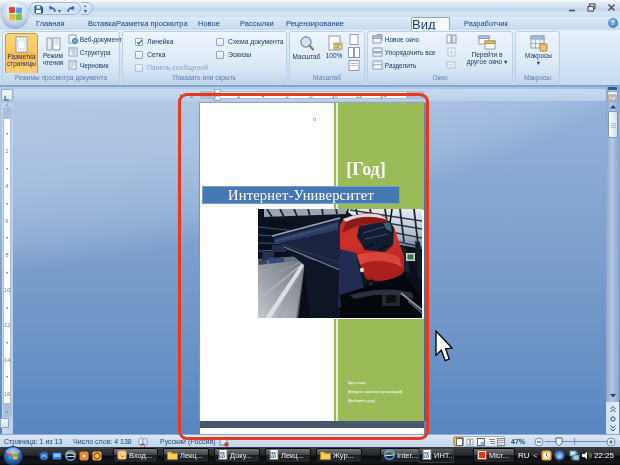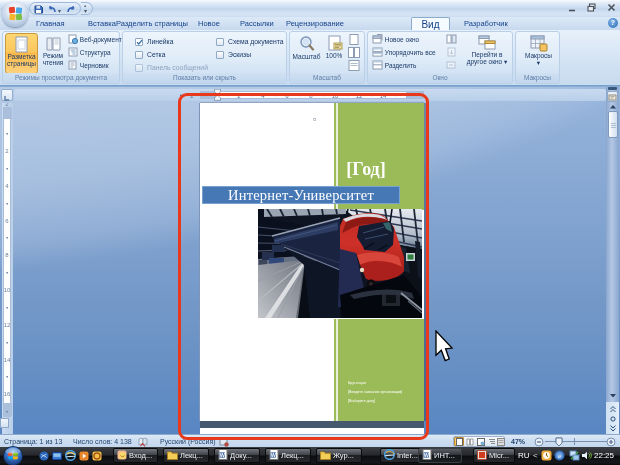--- a/index.html
+++ b/index.html
@@ -19,21 +19,21 @@
  background:radial-gradient(circle at 50% 30%,#fdfdfe,#c6d5ea 60%,#8fa9cc 100%);
  box-shadow:0 1px 2px rgba(40,60,90,.5);z-index:30}
 #orb-in{left:4px;top:3px;width:18px;height:18px;border-radius:50%;
  background:radial-gradient(circle at 50% 35%,#ffffff,#e8eef6 45%,#b9c9de);}
 
 #tabrow{left:0;top:17px;width:620px;height:13px;
  background:linear-gradient(#dde9f7,#c7d9ef)}
 .tab{position:absolute;top:1px;height:12px;line-height:12px;font-size:7.5px;color:#15428b;text-align:center;white-space:nowrap}
 #tab-vid{position:absolute;left:411px;top:0px;width:39px;height:14px;background:#f5fafe;
  border:1px solid #8caac9;border-bottom:none;border-radius:2px 2px 0 0;
- font-size:10px;color:#15428b;text-align:center;line-height:13px}
+ font-size:13px;color:#15428b;line-height:13px}
 #helpbtn{left:608px;top:18px;width:10px;height:10px;border-radius:50%;
  background:radial-gradient(circle at 40% 35%,#7fb2e8,#2a6cb5);color:#fff;font-size:7px;font-weight:bold;
  text-align:center;line-height:10px}
 
 #ribbon{left:0;top:30px;width:620px;height:56px;
  background:linear-gradient(#e7f0fa 0%,#d9e7f6 40%,#cfe0f2 70%,#c8dbef 100%);
  border-bottom:1px solid #77a1cd}
 .rgroup{position:absolute;top:1px;height:53px;border:1px solid #bad0e8;border-radius:3px;
  background:linear-gradient(#edf4fc 0%,#e0ecf8 50%,#d4e4f4 78%,#cbddf1 100%)}
 .rlabel{position:absolute;left:0;bottom:0;width:100%;height:10px;font-size:6.5px;color:#5e7ea7;
@@ -129,21 +129,21 @@
       <rect x="1" y="1" width="6" height="6" rx="1" fill="#e8412c" transform="rotate(-6 4 4)"></rect>
       <rect x="8" y="1.5" width="6" height="6" rx="1" fill="#4aa8e8" transform="rotate(6 11 4.5)"></rect>
       <rect x="1.5" y="8" width="6" height="6" rx="1" fill="#f5b52c" transform="rotate(6 4.5 11)"></rect>
       <rect x="8" y="8" width="6" height="6" rx="1" fill="#7ac143" transform="rotate(-6 11 11)"></rect>
     </svg>
   </div>
 
   <div class="abs" id="tabrow">
     <div class="tab" style="left:36px">Главная</div>
     <div class="tab" style="left:88px">Вставка</div>
-    <div class="tab" style="left:116px">Разделить страницы</div>
+    <div class="tab" style="left:116px">Разметка просмотра</div>
     <div class="tab" style="left:198px">Новое</div>
     <div class="tab" style="left:240px">Рассылки</div>
     <div class="tab" style="left:286px">Рецензирование</div>
     <div id="tab-vid">Вид</div>
     <div class="tab" style="left:464px">Разработчик</div>
   </div>
   <div class="abs" id="helpbtn">?</div>
 
   <div class="abs" id="ribbon">
 
@@ -607,21 +607,21 @@
         </svg>Лекц...</div>
     <div class="tbtn" style="left:316px;width:46px"><svg class="tbsvg" width="11" height="10" viewBox="0 0 11 10">
           <path d="M0.5 2 L4 2 L5 3.2 L10.5 3.2 L10.5 9.5 L0.5 9.5 Z" fill="#f3cf59" stroke="#a8821e"></path>
           <path d="M0.5 2 L4 2 L5 3.2 L0.5 3.2 Z" fill="#e8b93e"></path>
         </svg>Жур...</div>
     <div class="tbtn" style="left:380px;width:46px"><svg class="tbsvg" width="11" height="11" viewBox="0 0 11 11">
           <circle cx="5.5" cy="5.5" r="4.8" fill="none" stroke="#4a9ede" stroke-width="1.6"></circle>
           <path d="M1.2 6.6 L10 6" stroke="#cfe8fa" stroke-width="1.1"></path>
           <path d="M2 3.6 C4.5 1.8 8.5 2.4 10 5" stroke="#f3c13a" stroke-width="1" fill="none"></path>
         </svg>Inter...</div>
-    <div class="tbtn act" style="left:418px;width:44px"><svg class="tbsvg" width="10" height="11" viewBox="0 0 10 11">
+    <div class="tbtn act" style="left:418px;width:36px"><svg class="tbsvg" width="10" height="11" viewBox="0 0 10 11">
           <rect x="1" y="0.5" width="8" height="10" fill="#fff" stroke="#777"></rect>
           <rect x="1.6" y="3.4" width="5.2" height="5.2" fill="#2a5699"></rect>
           <text x="4.2" y="7.8" font-size="5.4" fill="#fff" font-family="Liberation Sans" font-weight="bold" text-anchor="middle">W</text>
         </svg>ИНТ...</div>
     <div class="tbtn" style="left:473px;width:42px"><svg class="tbsvg" width="10" height="10" viewBox="0 0 10 10">
           <rect x="0.5" y="0.5" width="9" height="9" rx="1" fill="#e8e0d8" stroke="#b0492c"></rect>
           <rect x="2" y="2" width="6" height="6" fill="#cf3e1e"></rect>
         </svg>Micr...</div>
 
     <div class="abs" style="left:518px;top:4px;font-size:8px;color:#fff">RU</div>

